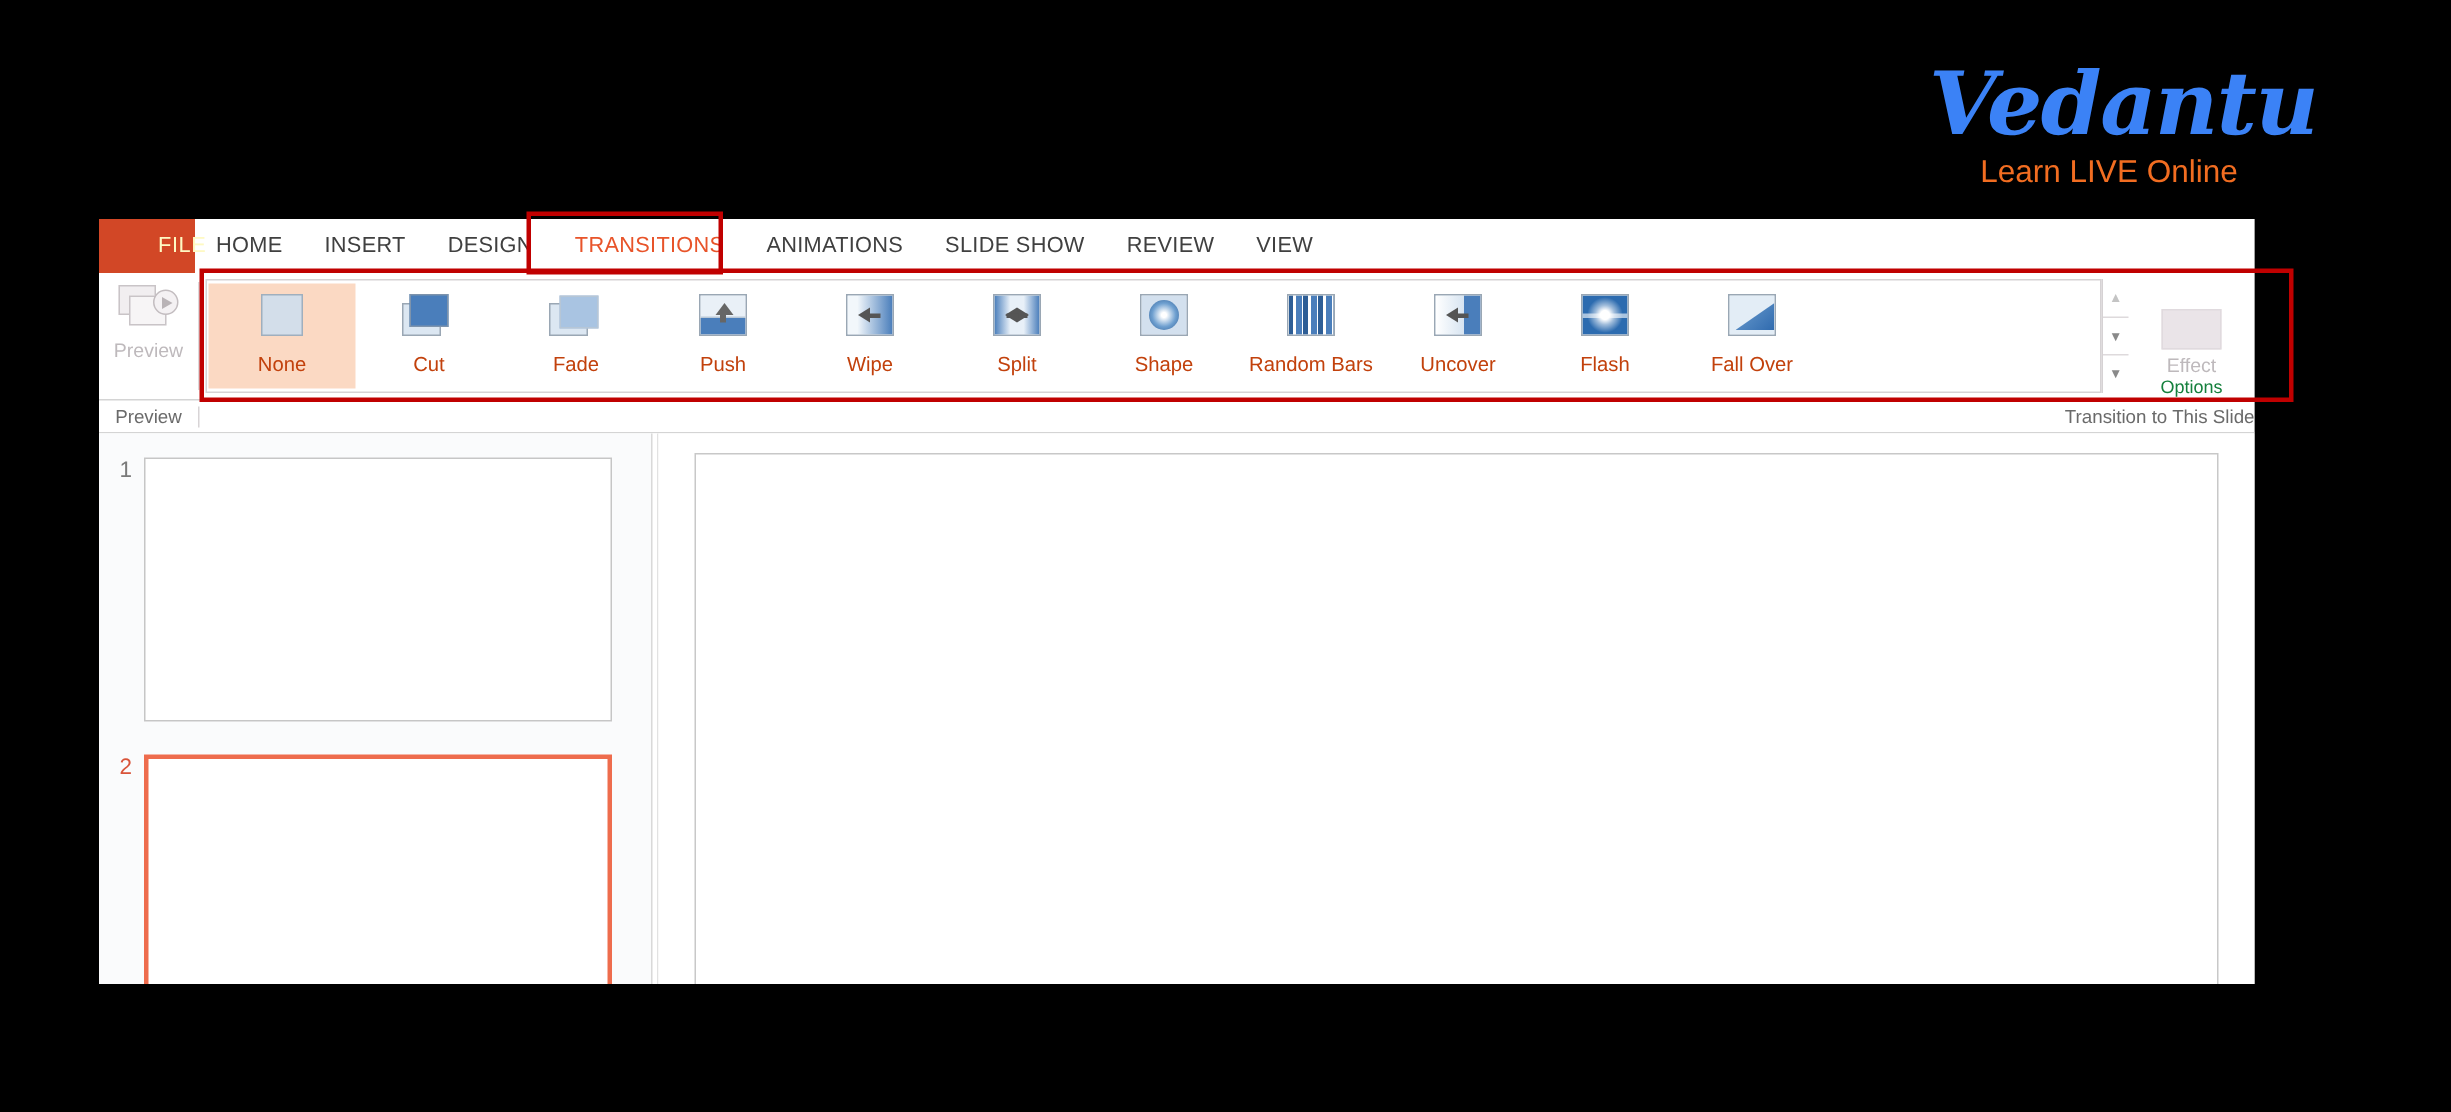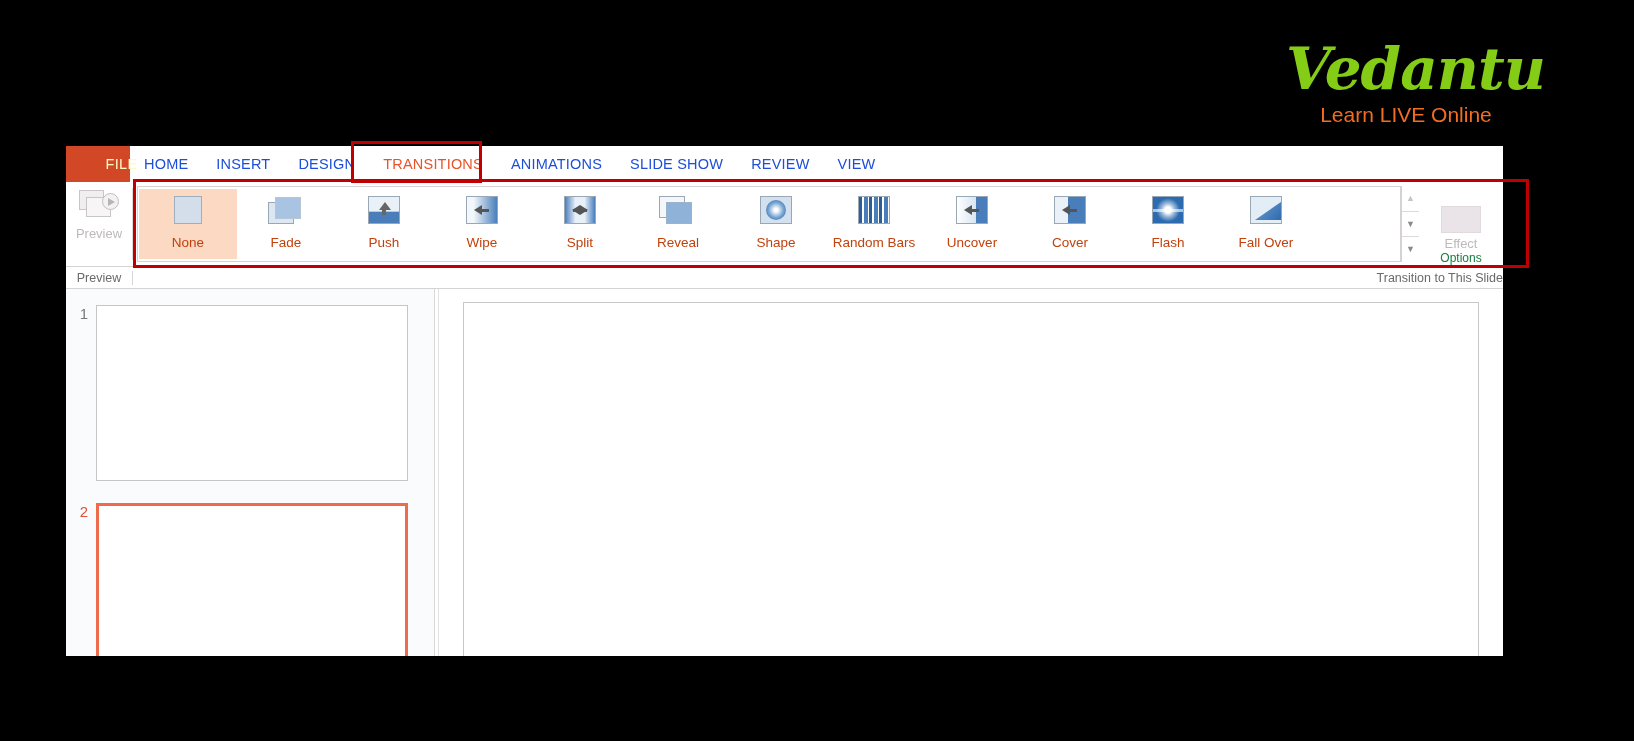--- a/index.html
+++ b/index.html
@@ -16,21 +16,21 @@
     position: absolute; left: 1286px; top: 38px;
     width: 240px; height: 104px;
     text-align: center;
   }
   .logo-mark {
     font-family: "DejaVu Serif", serif;
     font-style: italic;
     font-weight: 700;
     font-size: 58px;
     line-height: 62px;
-    color: #84cc16;
+    color: #3b82f6;
     letter-spacing: -1px;
   }
   .logo-tag {
     font-family: "Liberation Sans", sans-serif;
     font-size: 21px;
     line-height: 26px;
     color: #F26D21;
     margin-top: 2px;
   }
 
@@ -56,21 +56,21 @@
     background: #D24726;
     color: #fef9c3;
     font-size: 14.5px;
     letter-spacing: .4px;
     display: flex; align-items: center; justify-content: center; padding-left: 47px;
   }
   .tab {
     padding: 0 14px;
     display: flex; align-items: center;
     font-size: 14.5px;
-    color: #1d4ed8;
+    color: #404040;
     letter-spacing: .2px;
     white-space: nowrap;
   }
   .tab.active { color: #E8542A; }
   .tabstrip .spacer { flex: 1; }
 
   
   .ribbon {
     position: relative;
     height: 85px;
@@ -316,20 +316,27 @@
       <div class="grp-gallery">
         <div class="gallery-frame">
 
           <div class="trans sel">
             <div class="ticon">
               <div class="bx ic-none"></div>
             </div>
             <div class="tlabel">None</div>
           </div>
 
+          <div class="trans">
+            <div class="ticon">
+              <div class="bx ic-cut-b"></div>
+                <div class="bx ic-cut-f"></div>
+            </div>
+            <div class="tlabel">Cut</div>
+          </div>
 
           <div class="trans">
             <div class="ticon">
               <div class="bx ic-fd-b"></div>
                 <div class="bx ic-fd-f"></div>
             </div>
             <div class="tlabel">Fade</div>
           </div>
 
           <div class="trans">
@@ -361,27 +368,20 @@
                 <div class="split-grad"></div>
                 <div class="arr-left"></div>
                   <div class="arr-left-stem"></div>
                 <div class="arr-right"></div>
                   <div class="arr-right-stem"></div>
               </div>
             </div>
             <div class="tlabel">Split</div>
           </div>
 
-          <div class="trans">
-            <div class="ticon">
-              <div class="bx ic-rv-b"></div>
-                <div class="bx ic-rv-f"></div>
-            </div>
-            <div class="tlabel">Reveal</div>
-          </div>
 
           <div class="trans">
             <div class="ticon">
               <div class="sq">
                   <div class="shape-r"></div>
                 </div>
             </div>
             <div class="tlabel">Shape</div>
           </div>
 
@@ -399,31 +399,20 @@
               <div class="sq">
                 <div class="unc-l"></div>
                   <div class="unc-r"></div>
                 <div class="arr-left"></div>
                   <div class="arr-left-stem"></div>
               </div>
             </div>
             <div class="tlabel">Uncover</div>
           </div>
 
-          <div class="trans">
-            <div class="ticon">
-              <div class="sq">
-                <div class="cov-l"></div>
-                  <div class="cov-r"></div>
-                <div class="arr-left"></div>
-                  <div class="arr-left-stem"></div>
-              </div>
-            </div>
-            <div class="tlabel">Cover</div>
-          </div>
 
           <div class="trans">
             <div class="ticon">
               <div class="sq">
                   <div class="flash-bg"></div>
                 </div>
             </div>
             <div class="tlabel">Flash</div>
           </div>
 

